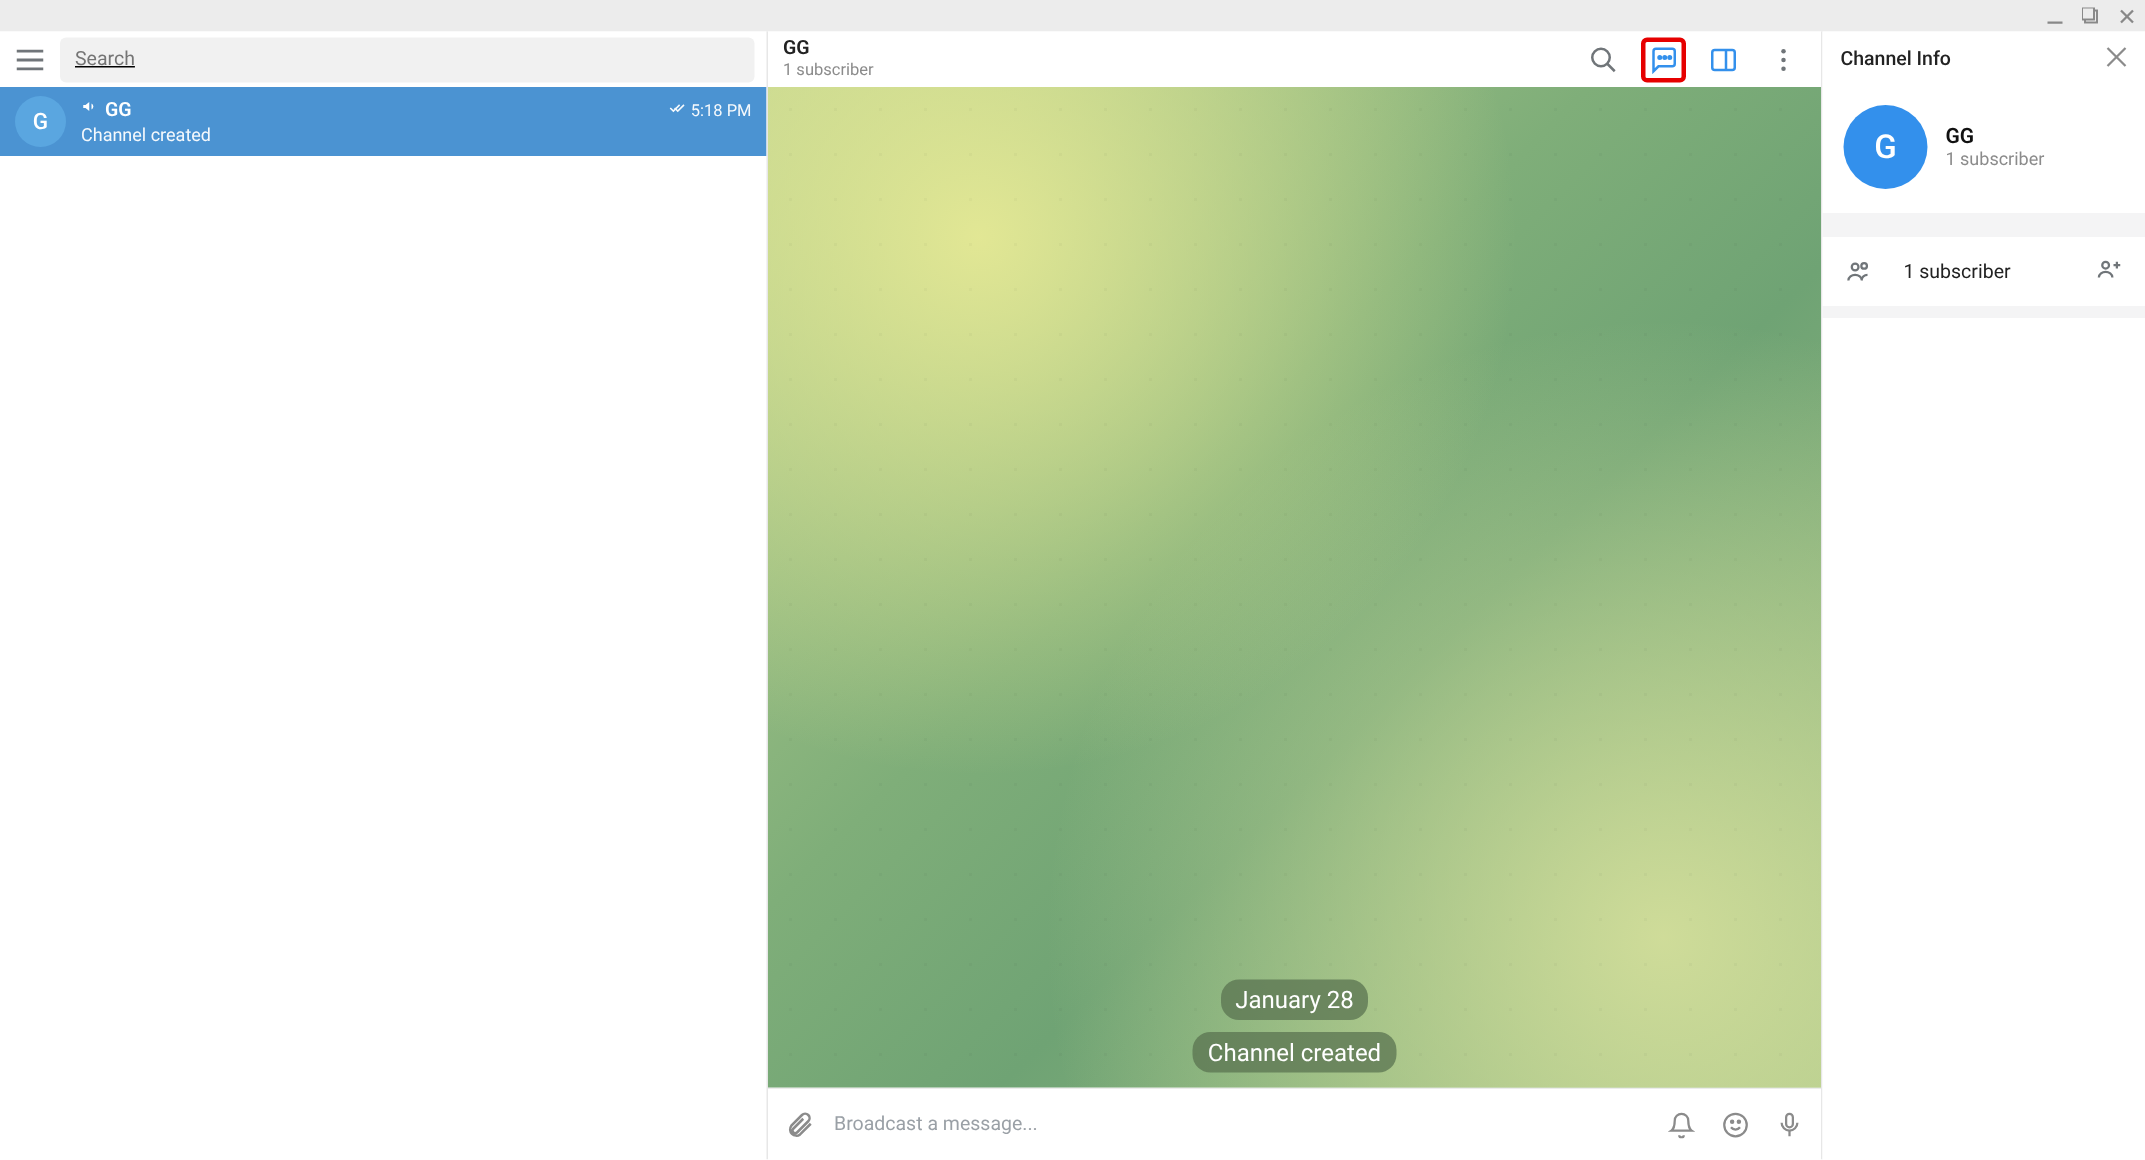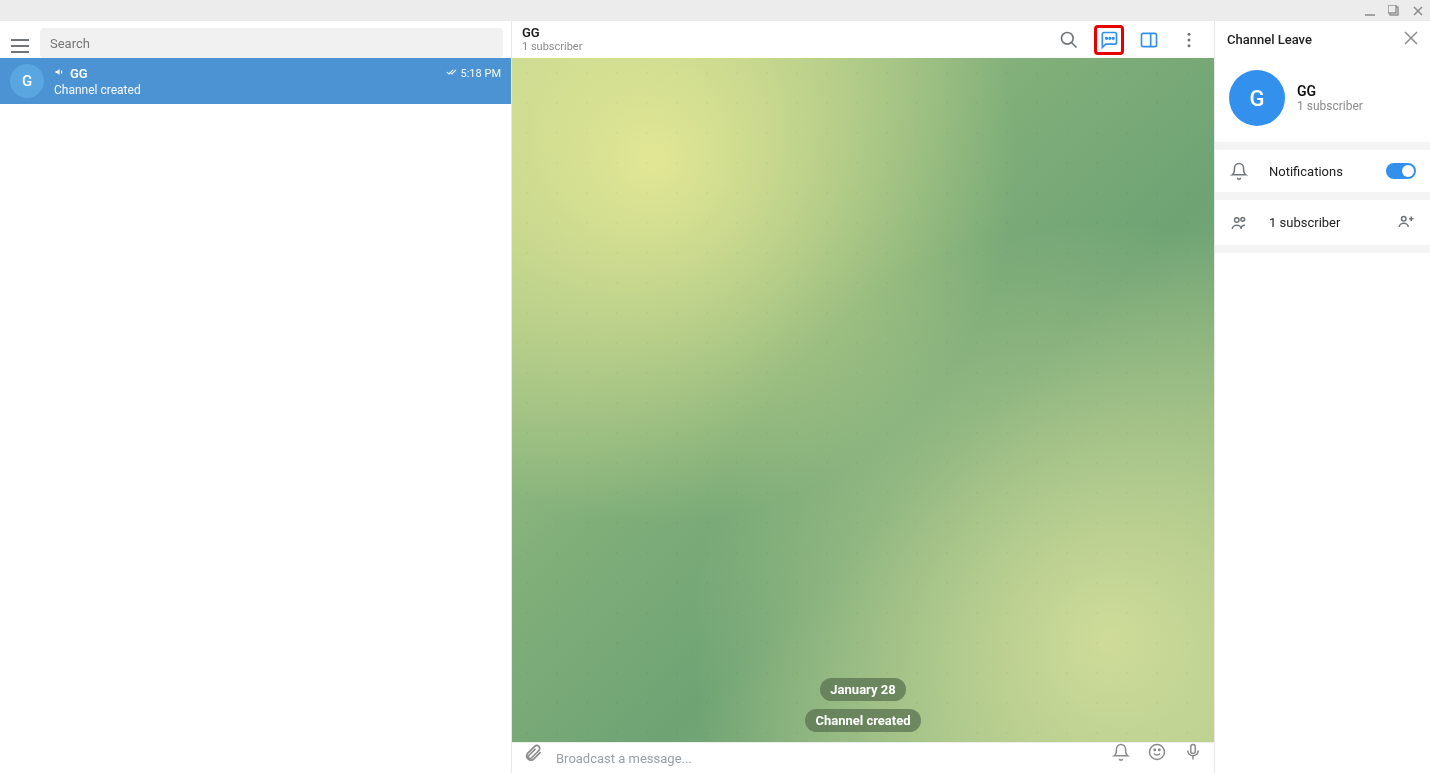--- a/index.html
+++ b/index.html
@@ -6,21 +6,21 @@
 html, body { width: 1430px; height: 773px; overflow: hidden; background: #fff; }
 
 .titlebar { height: 21px; background: #ececec; display: flex; justify-content: flex-end; align-items: center; padding-right: 6px; gap: 12px; }
 .titlebar span { color: #8b8b8b; font-size: 14px; line-height: 1; cursor: default; }
 .titlebar svg { display:block; }
 
 .app { display: flex; height: calc(773px - 21px); }
 
 
 .left { width: 511px; flex: 0 0 511px; display: flex; flex-direction: column; background: #fff; }
-.left-top { height: 37px; display: flex; align-items: flex-end; padding: 0 8px; gap: 8px; }
+.left-top { height: 37px; display: flex; align-items: center; padding: 0 8px; gap: 8px; text-decoration: underline; }
 .hamburger { width: 24px; height: 24px; display:flex; align-items:center; justify-content:center; color:#707579; }
 .search-box { flex: 1; height: 30px; background: #f1f1f1; border-radius: 4px; display:flex; align-items:center; padding: 0 10px; color:#8b8b8b; font-size:13px; }
 .search-box input { border:none; background:transparent; outline:none; width:100%; font-size:13px; color:#333; }
 
 .chat-item { height: 46px; background: #4b93d2; color:#fff; display:flex; align-items:center; padding: 0 10px; gap:10px; }
 .avatar-sm { width: 34px; height:34px; border-radius:50%; background:#5aa6e0; display:flex; align-items:center; justify-content:center; font-weight:500; color:#fff; font-size:15px; }
 .chat-body { flex:1; display:flex; flex-direction:column; justify-content:center; gap:2px; }
 .chat-row1 { display:flex; align-items:center; justify-content:space-between; }
 .chat-name { display:flex; align-items:center; gap:4px; font-size:13px; font-weight:600; }
 .chat-time { font-size:11px; display:flex; align-items:center; gap:3px; opacity:.95; }
@@ -43,23 +43,23 @@
     radial-gradient(circle at 20% 15%, rgba(233,235,150,.9), transparent 45%),
     radial-gradient(circle at 85% 85%, rgba(214,224,156,.9), transparent 50%),
     linear-gradient(135deg, #b7cf8e 0%, #7fae79 40%, #6fa374 60%, #9dbf84 100%);
 }
 .chat-bg::before { content:""; position:absolute; inset:0;
   background-image:
     radial-gradient(circle 2px, rgba(0,0,0,.03) 1px, transparent 1px);
   background-size: 30px 30px; opacity:.9;
 }
 .bubbles { position:absolute; left:0; right:0; bottom:10px; display:flex; flex-direction:column; align-items:center; gap:8px; }
-.pill { background: rgba(90,115,80,.75); color:#fff; font-size:13px; font-weight:700; padding:4px 10px; border-radius:12px; }
-
-.composer { height:31px; background:#fff; display:flex; padding:0 10px; gap:12px; border-top:1px solid #ececec; }
+.pill { background: rgba(90,115,80,.75); color:#fff; font-size:16px; font-weight:400; padding:4px 10px; border-radius:12px; }
+
+.composer { height:48px; background:#fff; display:flex; align-items:center; padding:0 10px; gap:12px; border-top:1px solid #ececec; }
 .composer input { flex:1; border:none; outline:none; font-size:13px; color:#222; }
 .composer input::placeholder { color:#9aa0a6; }
 .composer .ic { color:#8b8b8b; width:22px; display:flex; justify-content:center; }
 .composer .right-icons { display:flex; gap:14px; color:#8b8b8b; }
 
 
 .right { width: 215px; flex:0 0 215px; background:#fff; display:flex; flex-direction:column; }
 .right-header { height:37px; display:flex; align-items:center; justify-content:space-between; padding:0 12px; font-size:13px; font-weight:500; color:#222; }
 .right-header .x { color:#8b8b8b; }
 .profile { display:flex; align-items:center; gap:12px; padding:12px 14px 16px; }
@@ -209,44 +209,34 @@
               <path d="M5 10a7 7 0 0 0 14 0"></path>
               <line x1="12" y1="17" x2="12" y2="22"></line>
             </svg>
           </div>
       </div>
     </div>
   </div>
 
   <div class="right">
     <div class="right-header">
-      <span>Channel Leave</span>
+      <span>Channel Info</span>
       <span class="x"><svg width="14" height="14" viewBox="0 0 14 14">
             <line x1="1" y1="1" x2="13" y2="13" stroke="#8b8b8b" stroke-width="1.5"></line>
             <line x1="13" y1="1" x2="1" y2="13" stroke="#8b8b8b" stroke-width="1.5"></line>
           </svg></span>
     </div>
     <div class="profile">
       <div class="avatar-lg">G</div>
       <div>
         <div class="nm">GG</div>
         <div class="sb">1 subscriber</div>
       </div>
     </div>
     <div class="sep"></div>
-    <div class="row">
-      <div class="ricon">
-          <svg width="18" height="18" viewBox="0 0 24 24" fill="none" stroke="#707579" stroke-width="2">
-            <path d="M18 8a6 6 0 1 0-12 0c0 7-3 9-3 9h18s-3-2-3-9"></path>
-            <path d="M14 21a2 2 0 0 1-4 0"></path>
-          </svg>
-        </div>
-      <div class="grow">Notifications</div>
-      <div class="toggle"></div>
-    </div>
     <div class="sep"></div>
     <div class="row">
       <div class="ricon">
           <svg width="20" height="18" viewBox="0 0 24 24" fill="none" stroke="#707579" stroke-width="2">
             <circle cx="9" cy="8" r="3"></circle>
             <path d="M3 20c0-3 3-5 6-5s6 2 6 5"></path>
             <circle cx="17" cy="7" r="2.5"></circle>
             <path d="M15 19c0-2 2-4 5-4"></path>
           </svg>
         </div>

